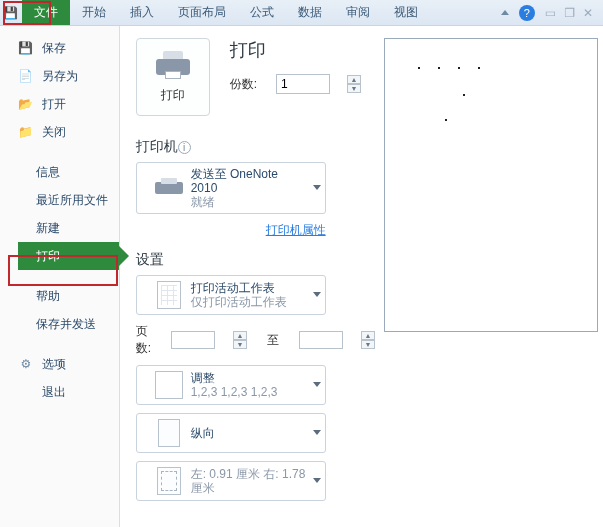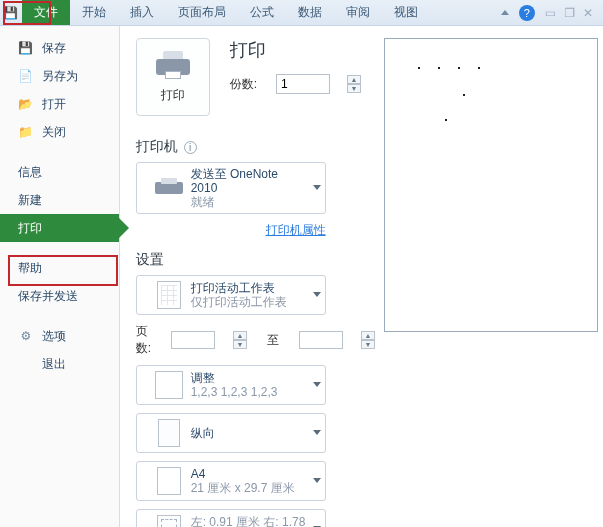--- a/index.html
+++ b/index.html
@@ -13,21 +13,21 @@
   .ribbon-spacer { flex:1; }
   .ribbon-right { display:flex; align-items:center; gap:10px; padding-right:10px; color:#6f8aa3; }
   .help-icon { width:16px; height:16px; border-radius:50%; background:#2a7de1; color:#fff; display:flex; align-items:center; justify-content:center; font-size:11px; cursor:pointer;}
   .arrow-up { width:0; height:0; border-left:4px solid transparent; border-right:4px solid transparent; border-bottom:5px solid #6f8aa3; }
   .winctl { display:flex; gap:8px; color:#9aaabd; }
   .winctl span { cursor:pointer; }
 
   .body { display:flex; height:501px; }
   .leftnav { width:135px; background:#fafafa; border-right:1px solid #ddd; padding-top:8px; }
   .nav-item { height:28px; display:flex; align-items:center; padding-left:18px; gap:8px; cursor:pointer; color:#2b4a6a; }
-  .nav-item.noicon { padding-left:18px; }
+  .nav-item.noicon { padding-left:18px;margin-left:18px; }
   .nav-item.sel { background:#2e8b3d; color:#fff; position:relative; }
   .nav-item.sel::after { content:""; position:absolute; right:-10px; top:50%; margin-top:-10px; border-top:10px solid transparent; border-bottom:10px solid transparent; border-left:10px solid #2e8b3d; }
   .nav-sep { height:12px; }
   .nav-highlight { position:absolute; left:8px; top:229px; width:110px; height:31px; border:2px solid #c1272d; pointer-events:none; }
   .ic { width:16px; height:16px; display:inline-flex; align-items:center; justify-content:center; font-size:12px; }
   .ic.save{color:#2a7de1;} .ic.saveas{color:#cc8a1a;} .ic.open{color:#cc8a1a;} .ic.close{color:#cc8a1a;} .ic.opts{color:#6f8aa3;} .ic.exit{color:#c0392b;}
 
   .mid { flex:1; padding:12px 0 0 16px; }
   .print-head { display:flex; gap:20px; margin-bottom:22px; }
   .printbtn { width:74px; height:78px; border:1px solid #cfd7df; border-radius:4px; display:flex; flex-direction:column; align-items:center; justify-content:center; gap:6px; cursor:pointer; background:#fdfefe; }
@@ -35,21 +35,21 @@
   .printer-glyph .body1{position:absolute;left:3px;top:8px;width:34px;height:16px;background:#8a97a8;border-radius:3px;}
   .printer-glyph .top{position:absolute;left:10px;top:0;width:20px;height:10px;background:#d8dee6;border-radius:2px;}
   .printer-glyph .slot{position:absolute;left:12px;top:20px;width:16px;height:8px;background:#fff;border:1px solid #aab4c0;}
   .print-titlecol { display:flex; flex-direction:column; gap:12px; }
   .print-title { font-size:18px; color:#2f3b45; }
   .copies { display:flex; align-items:center; gap:19px; }
   .copies input { width:54px; height:20px; border:1px solid #b8c2cd; padding:1px 4px; font-size:12px; }
   .spin { display:flex; flex-direction:column; margin-left:-2px;}
   .spin div{width:14px;height:9px;border:1px solid #b8c2cd;display:flex;align-items:center;justify-content:center;font-size:7px;color:#6b7885;background:#f3f6f9;cursor:pointer;}
 
-  .section-h { font-size:14px; color:#2f3b45; margin:2px 0 6px; display:flex; align-items:center; gap:6px;}
+  .section-h { font-size:14px; color:#2f3b45; margin:2px 0 6px; display:flex; align-items:center; }
   .info-i { width:13px; height:13px; border:1px solid #9ab; border-radius:50%; color:#789; display:flex; align-items:center; justify-content:center; font-size:10px; cursor:pointer;}
   .combo { width:190px; min-height:40px; border:1px solid #c9d3dd; border-radius:3px; display:flex; align-items:center; padding:4px 18px 4px 18px; position:relative; margin-bottom:8px; background:#fff; cursor:pointer;}
   .combo .dd { position:absolute; right:4px; top:50%; margin-top:-3px; width:0;height:0;border-left:4px solid transparent;border-right:4px solid transparent;border-top:5px solid #5b6c7d;}
   .combo .thumb { width:28px; height:28px; margin-right:8px; display:flex; align-items:center; justify-content:center; flex-shrink:0;}
   .combo .txt { display:flex; flex-direction:column; line-height:14px;}
   .combo .txt .main{color:#2b4a6a;}
   .combo .txt .sub{color:#8a97a8;}
   .linkrow { width:190px; text-align:right; margin-bottom:12px;font-family:Liberation Serif, serif; }
   .linkrow a{ color:#2a7de1; text-decoration:underline; cursor:pointer;}
   .pagerow { display:flex; align-items:center; gap:20px; margin:6px 0 8px; }
@@ -111,20 +111,23 @@
         <span class="ic open">📂</span>
         <span>打开</span>
       </div>
     <div class="nav-item">
         <span class="ic close">📁</span>
         <span>关闭</span>
       </div>
     <div class="nav-sep"></div>
     <div class="nav-item noicon">
         <span>信息</span>
+      </div>
+    <div class="nav-item noicon">
+        <span>最近所用文件</span>
       </div>
     <div class="nav-item noicon">
         <span>新建</span>
       </div>
     <div class="nav-item noicon sel">
         <span>打印</span>
       </div>
     <div class="nav-sep"></div>
     <div class="nav-item noicon">
         <span>帮助</span>
@@ -227,30 +230,20 @@
     <div class="combo">
       <span class="thumb">
           <span class="orient"></span>
         </span>
       <span class="txt">
           <span class="main">纵向</span>
         </span>
       <span class="dd"></span>
     </div>
 
-    <div class="combo">
-      <span class="thumb">
-          <span class="sheet"></span>
-        </span>
-      <span class="txt">
-          <span class="main">A4</span>
-          <span class="sub">21 厘米 x 29.7 厘米</span>
-        </span>
-      <span class="dd"></span>
-    </div>
 
     <div class="combo">
       <span class="thumb">
           <span class="margins"></span>
         </span>
       <span class="txt">
           <span class="sub">左: 0.91 厘米  右: 1.78 厘米</span>
         </span>
       <span class="dd"></span>
     </div>

